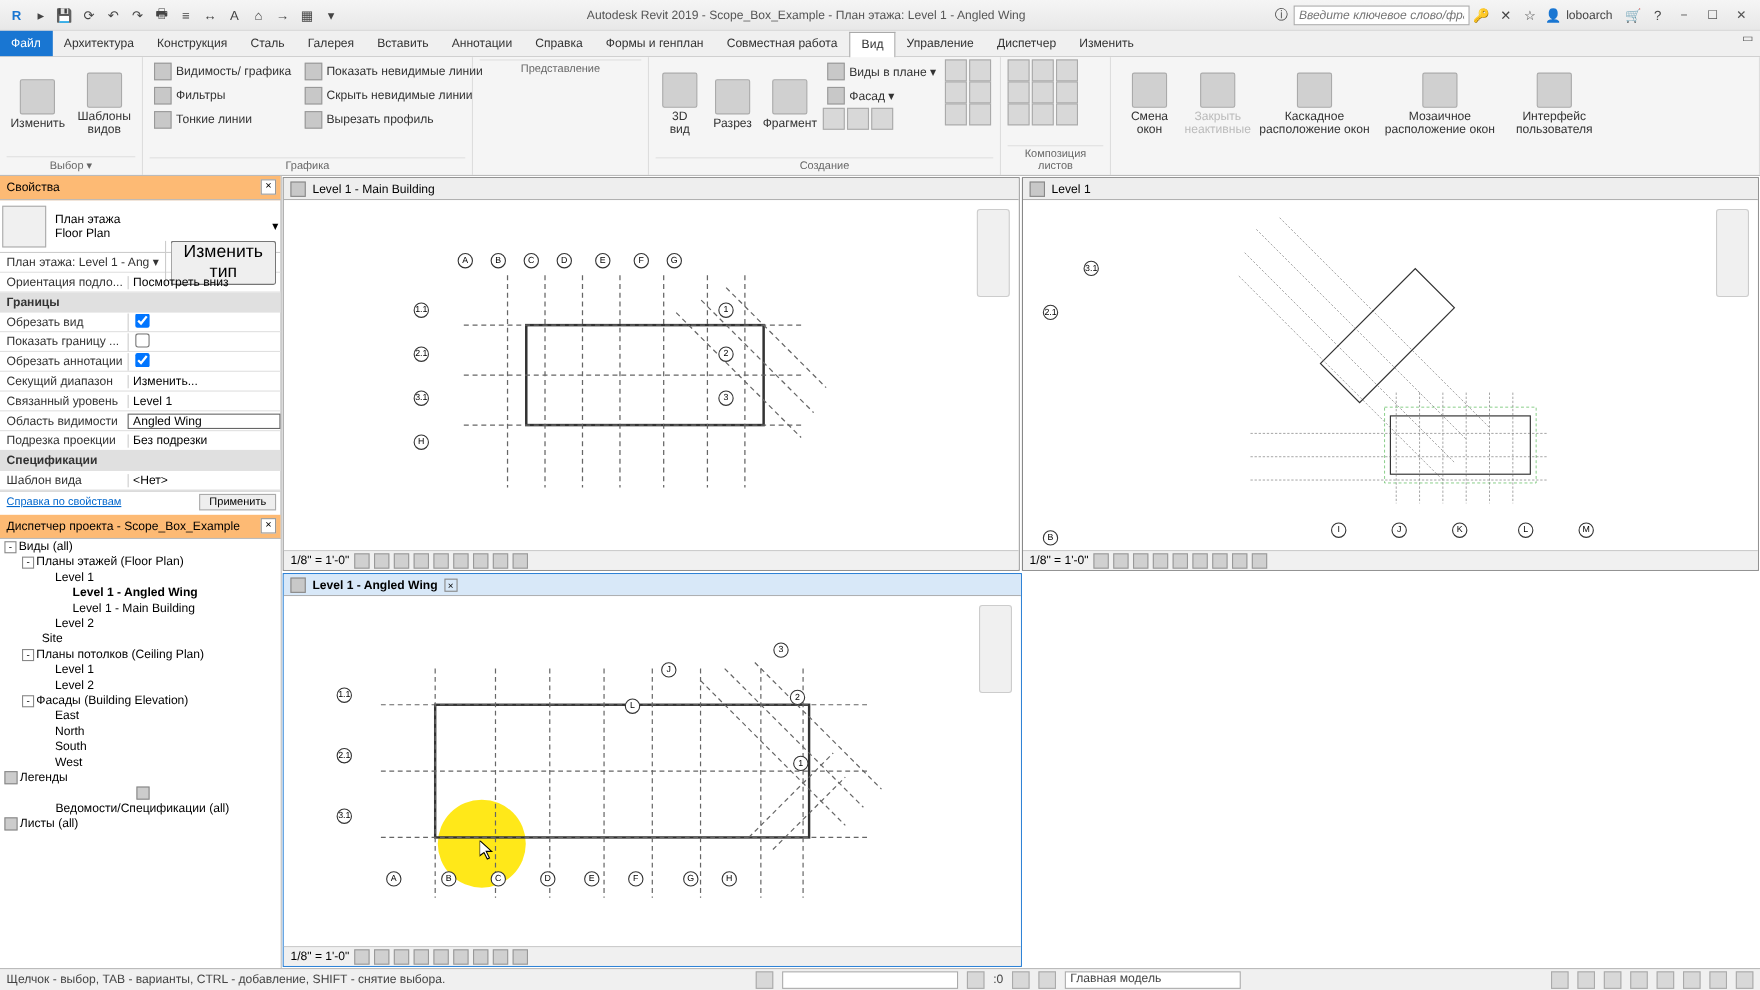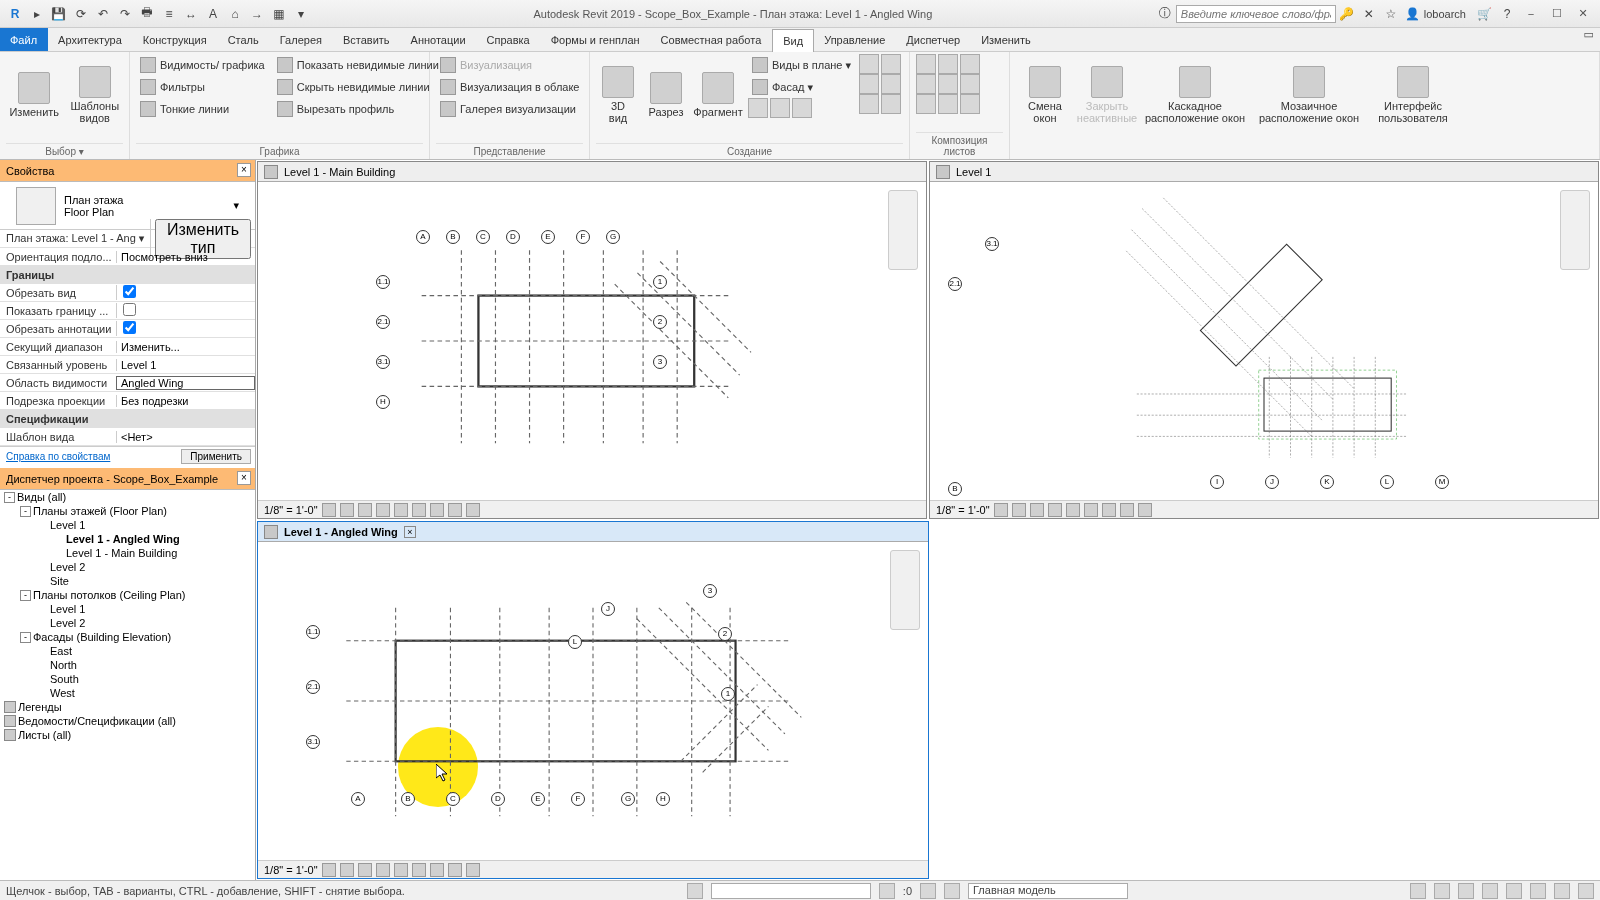--- a/index.html
+++ b/index.html
@@ -22,21 +22,21 @@
 .bigbtn .ico{width:32px;height:32px;background:#d0d0d0;border:1px solid #aaa;border-radius:2px}
 .smallbtn{display:flex;align-items:center;height:22px;gap:4px;padding:0 4px;font-size:10px;color:#333;white-space:nowrap}
 .smallbtn .ico{width:16px;height:16px;background:#c8c8c8;border:1px solid #999}
 .col{display:flex;flex-direction:column}
 .iconrow{display:flex;gap:2px}
 .iconrow .ico{width:20px;height:20px;background:#d8d8d8;border:1px solid #aaa}
 .workspace{position:absolute;top:160px;left:0;right:0;bottom:20px;display:flex}
 .leftcol{width:256px;display:flex;flex-direction:column;border-right:1px solid #aaa}
 .panel-title{height:22px;background:#fdba74;border-bottom:1px solid #bbb;display:flex;align-items:center;padding:0 6px;font-size:11px;position:relative}
 .panel-title .x{position:absolute;right:4px;top:3px;width:14px;height:14px;border:1px solid #999;text-align:center;line-height:12px;font-size:10px;background:#fff}
-.prop-head{height:48px;display:flex;align-items:center;padding:16px;gap:8px;border-bottom:1px solid #ccc}
+.prop-head{height:48px;display:flex;align-items:center;padding:2px;gap:8px;border-bottom:1px solid #ccc}
 .prop-head .thumb{width:40px;height:38px;border:1px solid #aaa;background:#f0f0f0}
 .prop-row{height:18px;display:flex;align-items:center;border-bottom:1px solid #e0e0e0;font-size:10px}
 .prop-row .k{width:116px;padding-left:6px;color:#333;overflow:hidden;text-overflow:ellipsis;white-space:nowrap}
 .prop-row .v{flex:1;padding:0 4px;border-left:1px solid #ccc;overflow:hidden}
 .prop-row.section{background:#e0e0e0;font-weight:bold}
 .prop-row input[type=checkbox]{margin:0 2px}
 .prop-link{color:#0066cc;text-decoration:underline;padding:3px 6px;font-size:10px}
 .prop-apply{float:right;padding:1px 8px;border:1px solid #aaa;background:#eee;font-size:10px;margin:2px 4px}
 .browser{flex:1;overflow:auto;font-size:11px;background:#fff}
 .tree-item{padding:1px 0 1px 4px;white-space:nowrap;display:flex;align-items:center;gap:2px}
@@ -156,36 +156,20 @@
           </div>
         <div class="smallbtn">
             <span class="ico"></span>
             <span>Вырезать профиль</span>
           </div>
       </div>
     </div>
     <div class="caption">Графика</div>
   </div>
   <div class="rgroup" style="width:160px">
-    <div class="body">
-        <div class="col">
-      <div class="smallbtn" style="color:#aaa">
-            <span class="ico"></span>
-            <span>Визуализация</span>
-          </div>
-      <div class="smallbtn">
-            <span class="ico"></span>
-            <span>Визуализация в облаке</span>
-          </div>
-      <div class="smallbtn">
-            <span class="ico"></span>
-            <span>Галерея визуализации</span>
-          </div>
-    </div>
-      </div>
     <div class="caption">Представление</div>
   </div>
   <div class="rgroup" style="width:320px">
     <div class="body">
       <div class="bigbtn" style="width:44px">
           <div class="ico"></div>
           <span style="white-space:pre-line">3D
 вид</span>
         </div>
       <div class="bigbtn" style="width:44px">
@@ -371,21 +355,21 @@
           <span>Level 1 - Angled Wing</span>
         </div>
         <div class="tree-item" style="padding-left: 52px;">
           <span style="width:12px;display:inline-block"></span>
           <span>Level 1 - Main Building</span>
         </div>
         <div class="tree-item" style="padding-left: 36px;">
           <span style="width:12px;display:inline-block"></span>
           <span>Level 2</span>
         </div>
-        <div class="tree-item" style="padding-left: 36px;">
+        <div class="tree-item" style="padding-left: 24px;">
           <span style="width:12px;display:inline-block"></span>
           <span>Site</span>
         </div>
         <div class="tree-item" style="padding-left: 20px;">
           <span class="exp">-</span>
           <span>Планы потолков (Ceiling Plan)</span>
         </div>
         <div class="tree-item" style="padding-left: 36px;">
           <span style="width:12px;display:inline-block"></span>
           <span>Level 1</span>
@@ -411,21 +395,21 @@
           <span>South</span>
         </div>
         <div class="tree-item" style="padding-left: 36px;">
           <span style="width:12px;display:inline-block"></span>
           <span>West</span>
         </div>
         <div class="tree-item" style="padding-left: 4px;">
           <span style="width:12px;height:12px;background:#ccc;border:1px solid #888;display:inline-block"></span>
           <span>Легенды</span>
         </div>
-        <div class="tree-item" style="padding-left: 4px;">
+        <div class="tree-item" style="padding-left: 4px; flex-direction: column;">
           <span style="width:12px;height:12px;background:#ccc;border:1px solid #888;display:inline-block"></span>
           <span>Ведомости/Спецификации (all)</span>
         </div>
         <div class="tree-item" style="padding-left: 4px;">
           <span style="width:12px;height:12px;background:#ccc;border:1px solid #888;display:inline-block"></span>
           <span>Листы (all)</span>
         </div>
       </div>
   </div>
 

